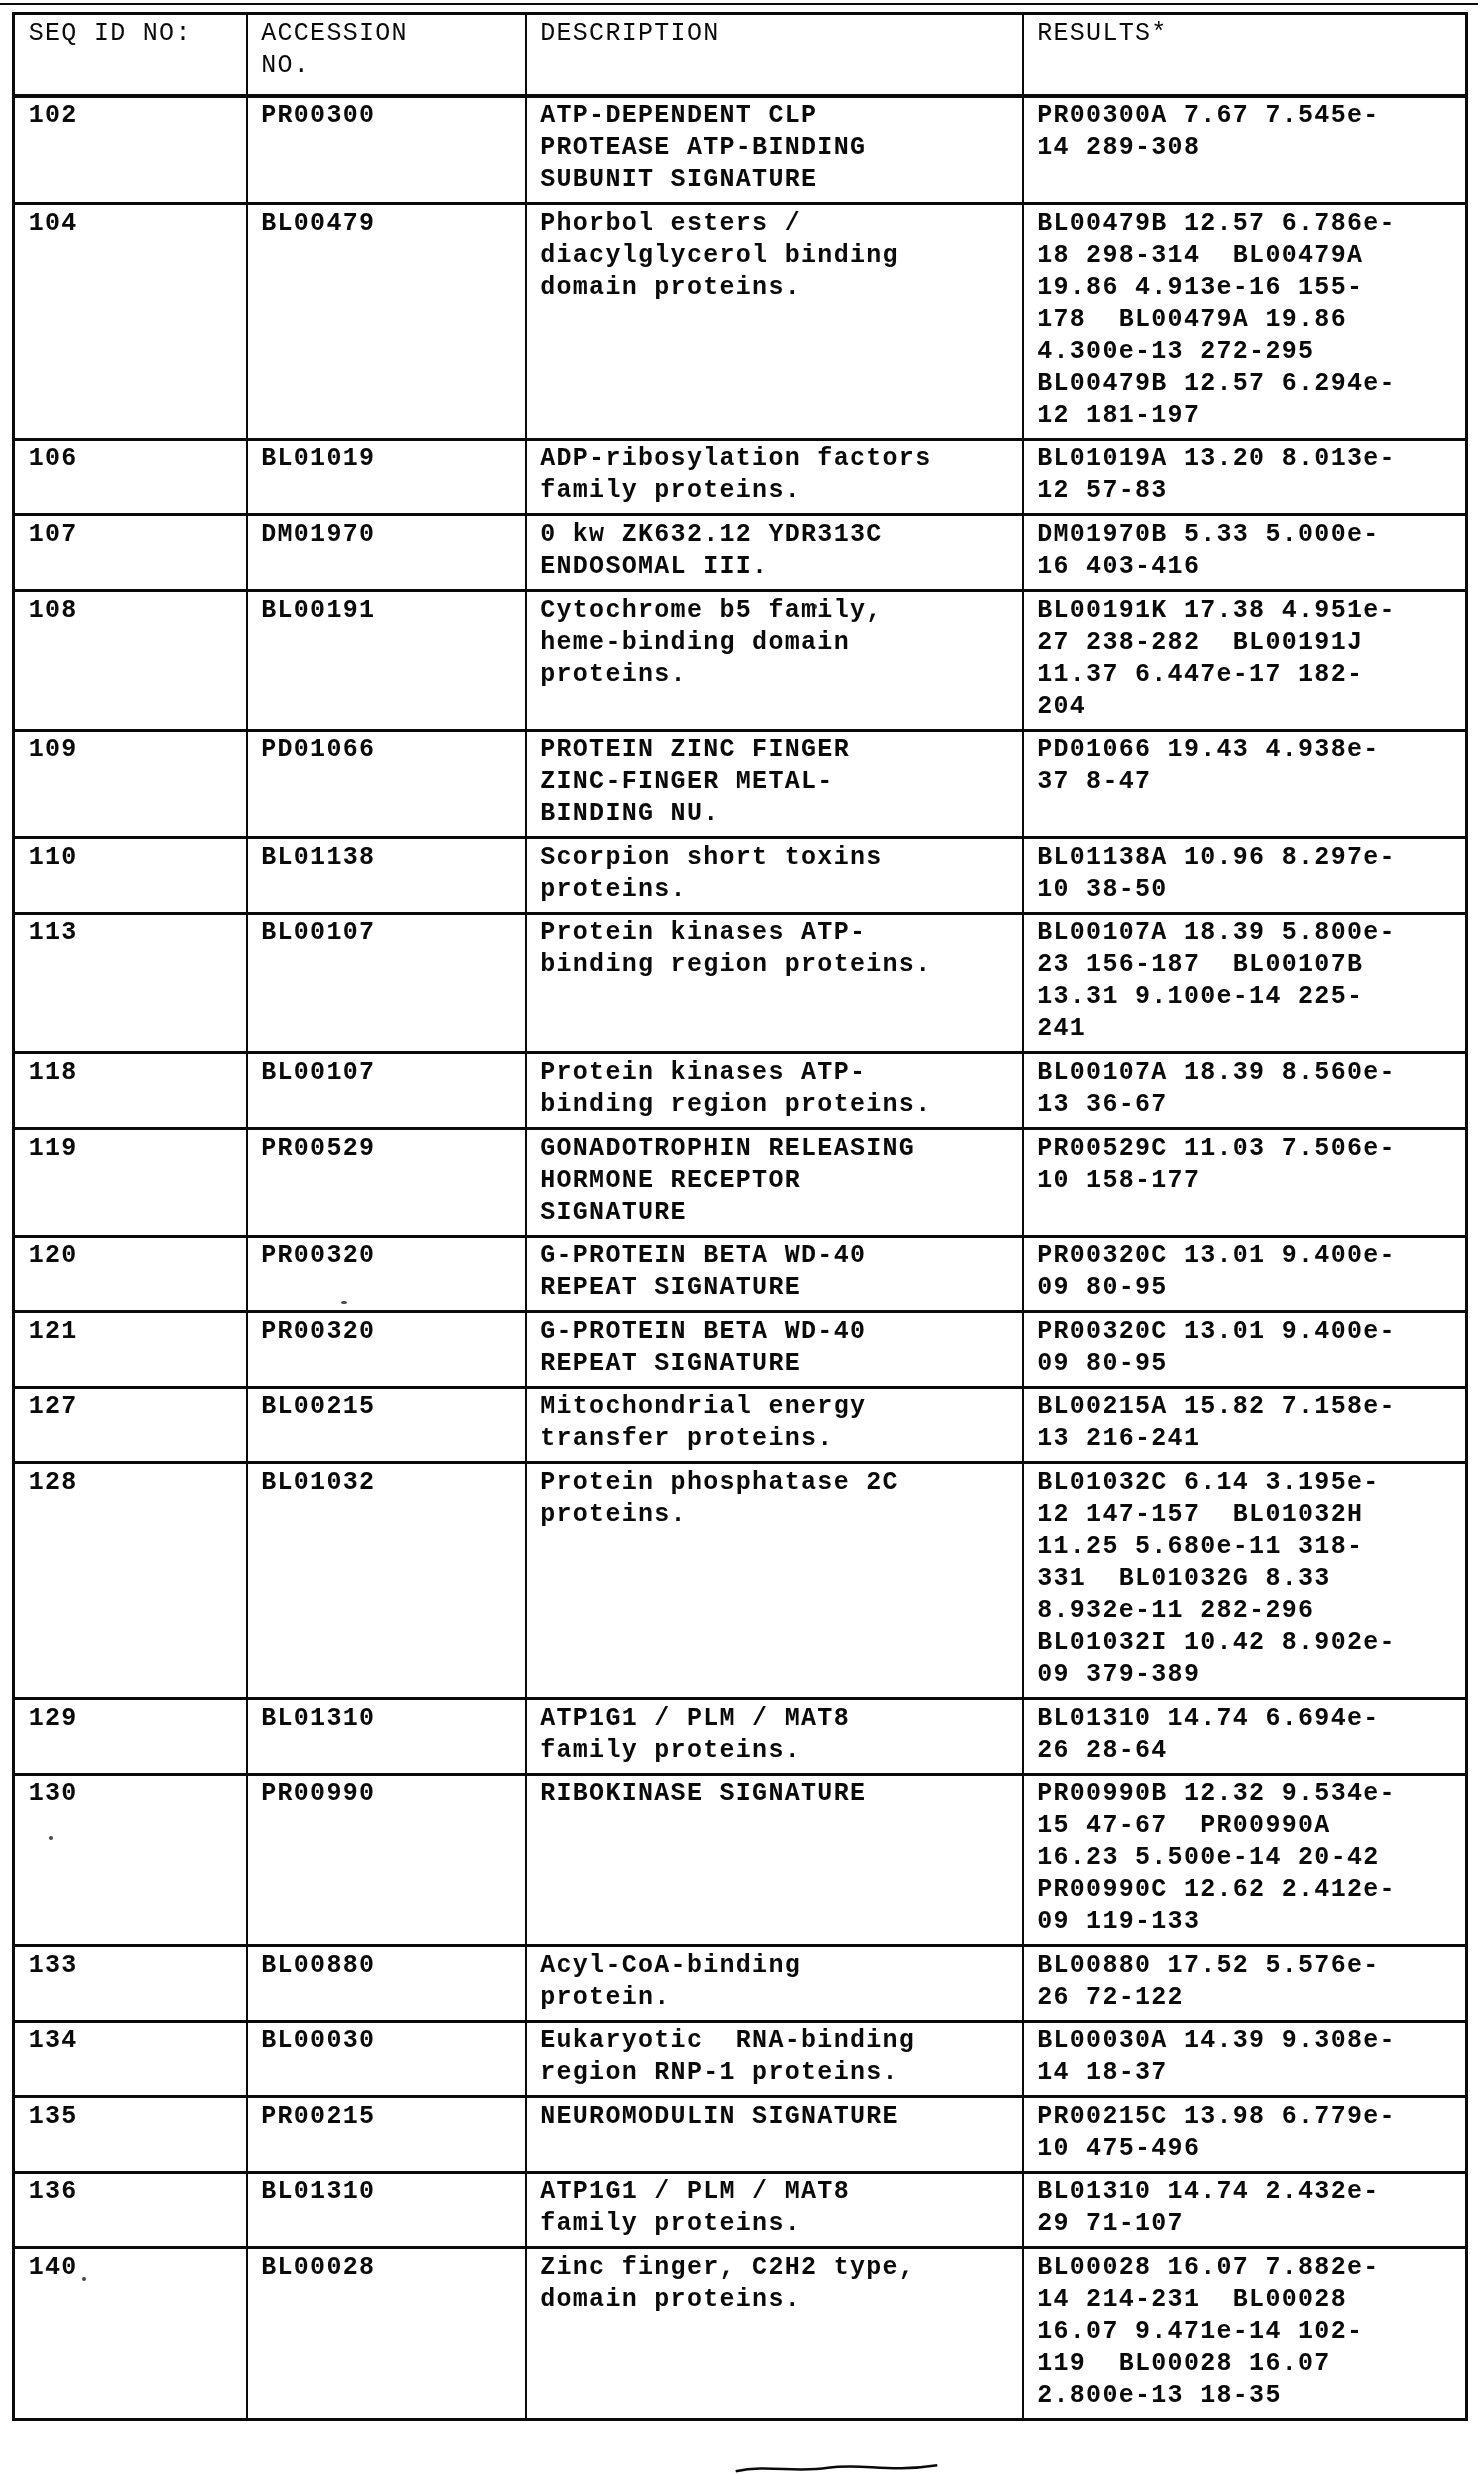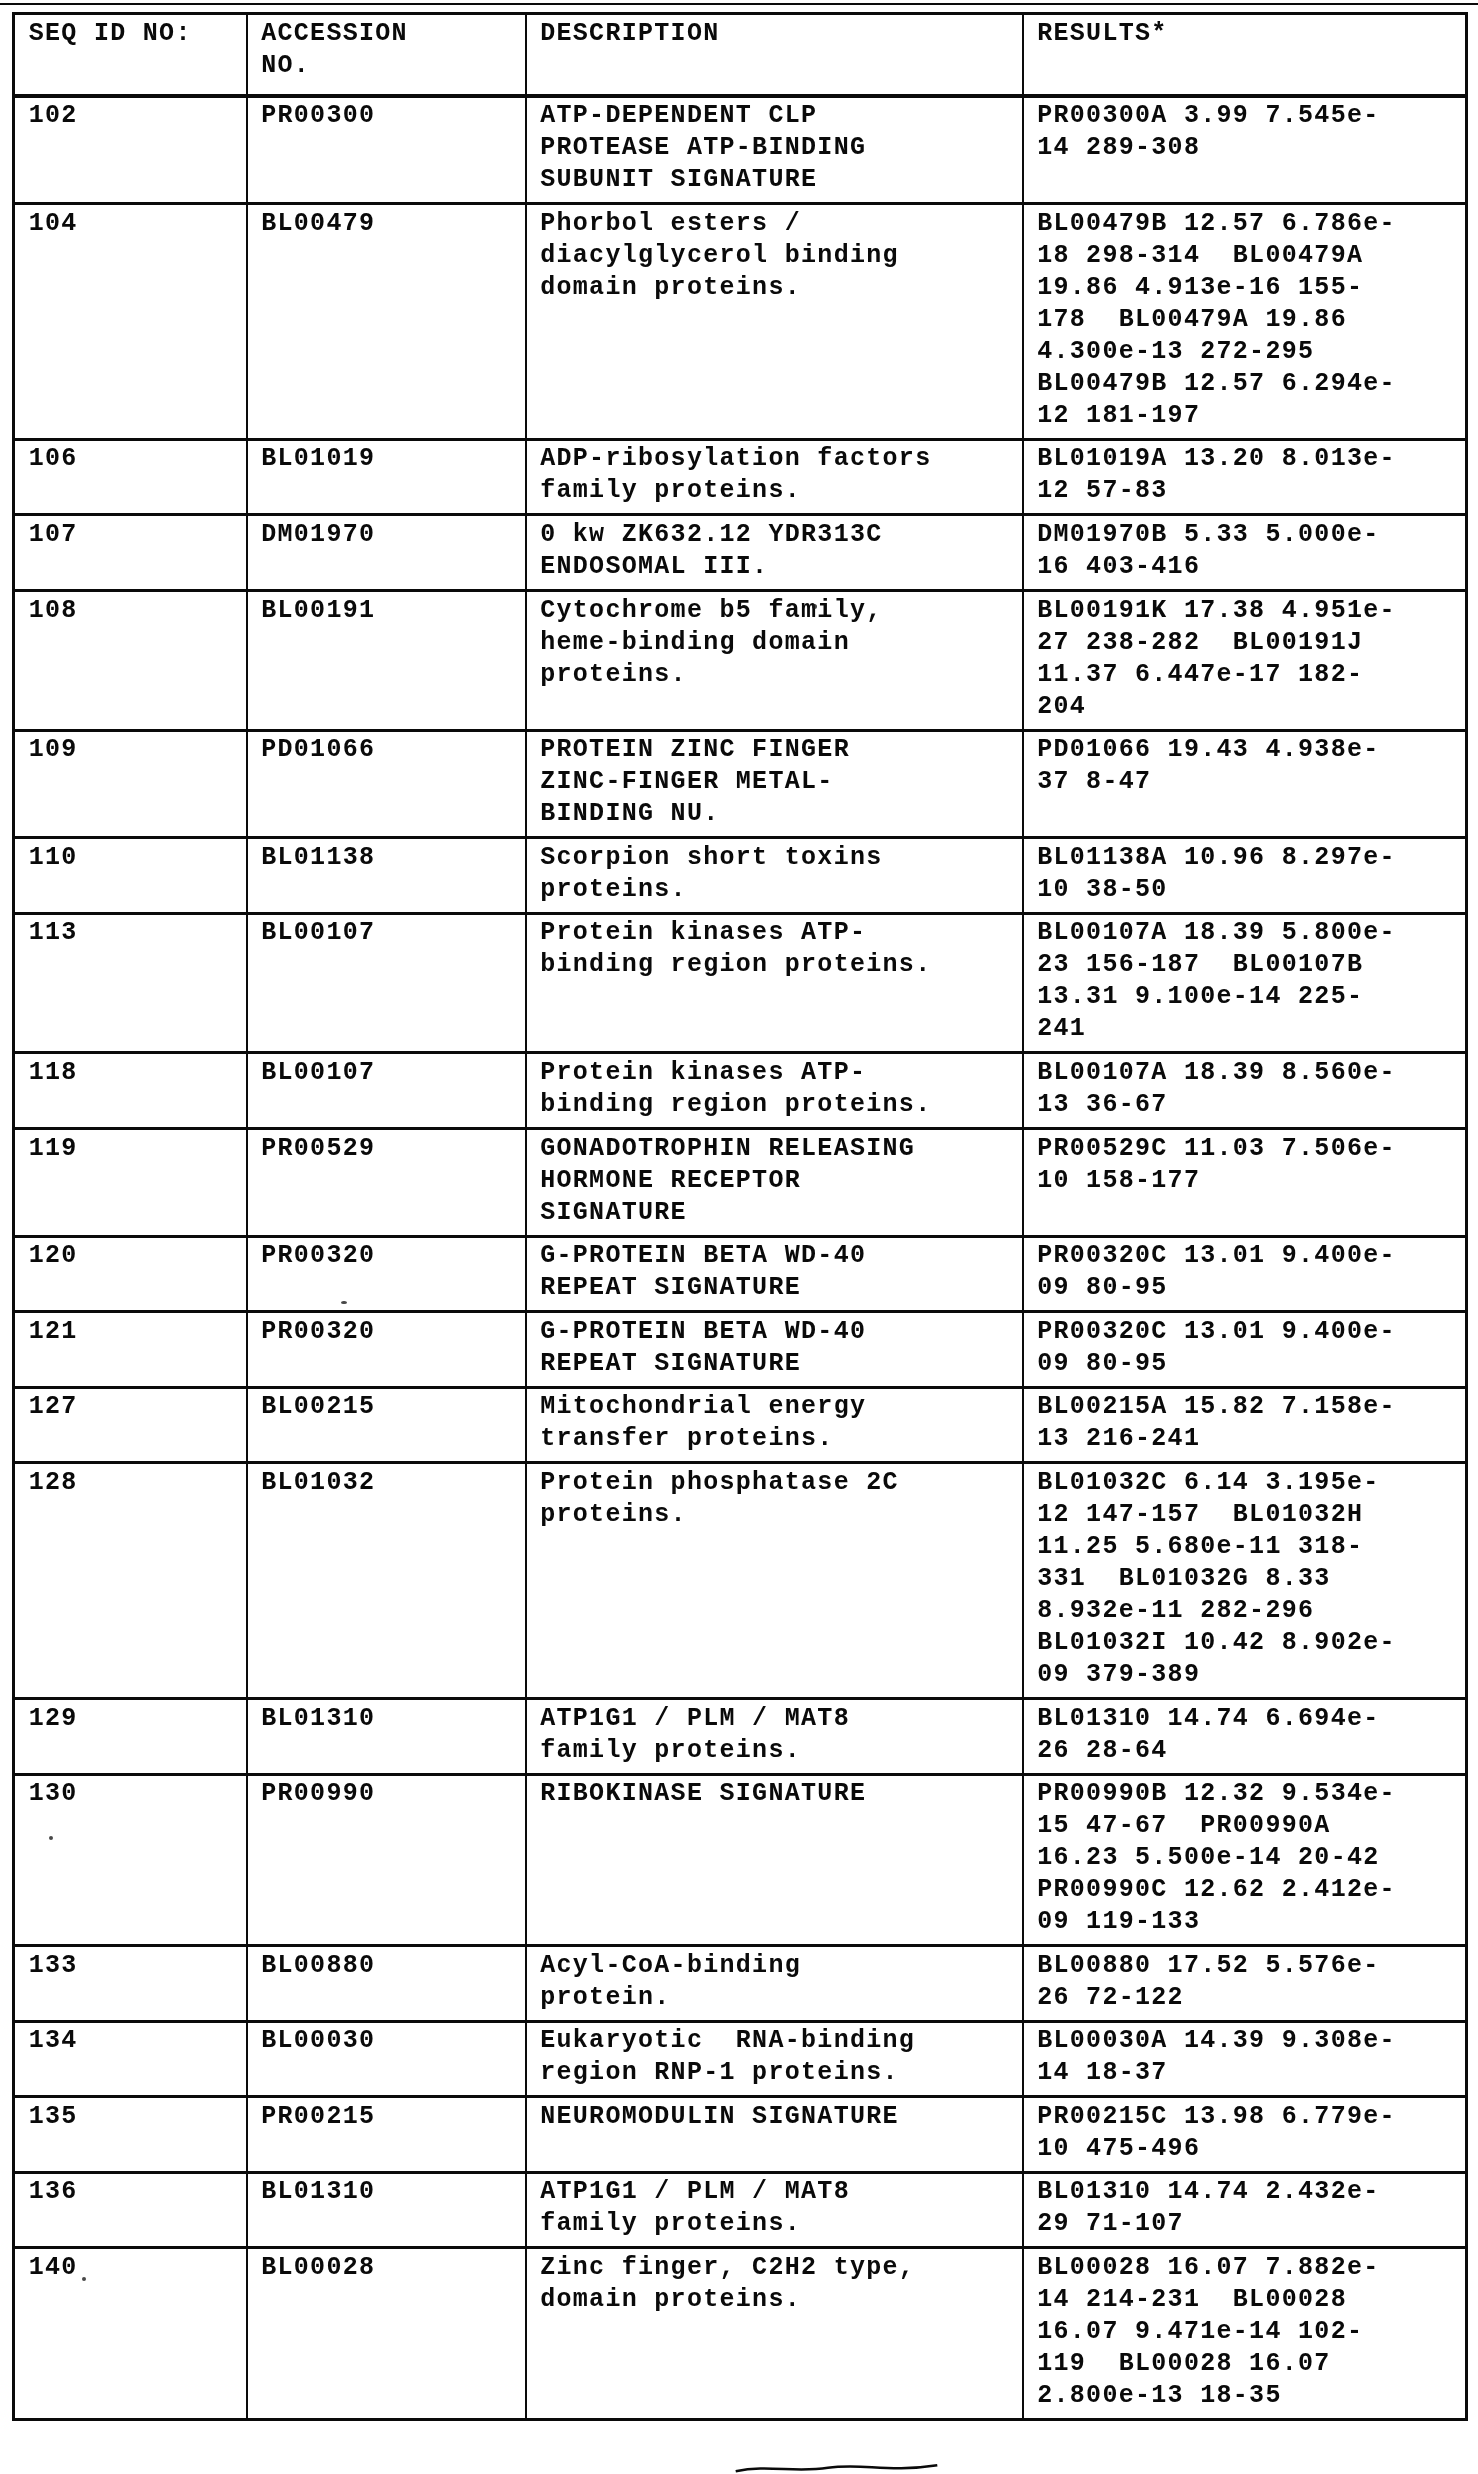--- a/index.html
+++ b/index.html
@@ -31,21 +31,21 @@
     vertical-align: top;
     text-align: left;
     padding: 2.6px 10.2px 6px 13.7px;
     font-weight: 700;
     font-size: 25px;
     line-height: 32px;
     letter-spacing: 1.3px;
   }
   tbody tr { border-top: 3.4px solid #0a0a0a; }
   thead tr { border-bottom: 4.3px solid #0a0a0a; }
-  th { padding-bottom: 12px; font-weight: 700; }
+  th { padding-bottom: 12px; font-weight: 400; }
   .line { white-space: pre; }
   .speck {
     position: absolute;
     background: #1a1a1a;
     border-radius: 50%;
     opacity: 0.8;
   }
   .squiggle { position: absolute; }
 </style>
 </head>
@@ -86,21 +86,21 @@
           </td>
           <td>
             <div class="line">PR00300</div>
           </td>
           <td>
             <div class="line">ATP-DEPENDENT CLP</div>
             <div class="line">PROTEASE ATP-BINDING</div>
             <div class="line">SUBUNIT SIGNATURE</div>
           </td>
           <td>
-            <div class="line">PR00300A 3.99 7.545e-</div>
+            <div class="line">PR00300A 7.67 7.545e-</div>
             <div class="line">14 289-308</div>
           </td>
         </tr>
         <tr>
           <td>
             <div class="line">104</div>
           </td>
           <td>
             <div class="line">BL00479</div>
           </td>

